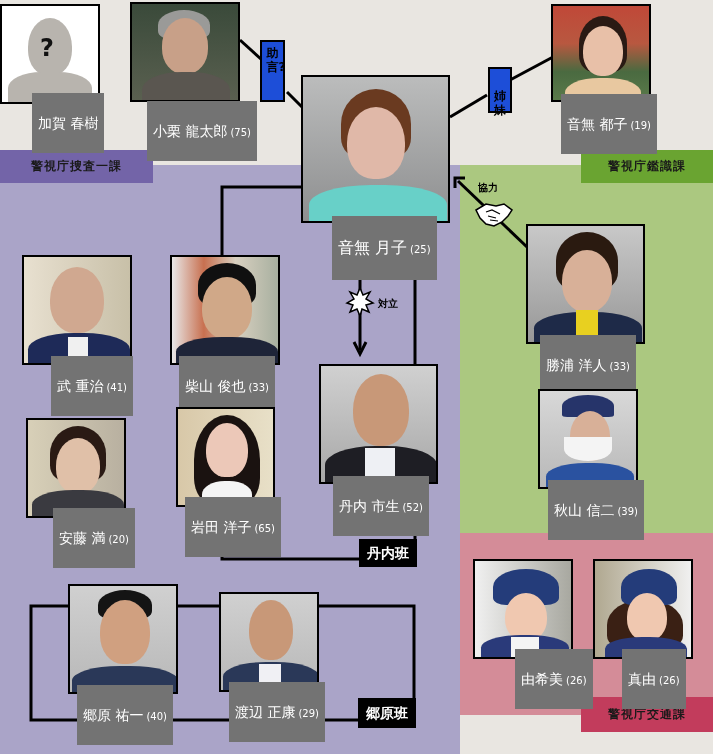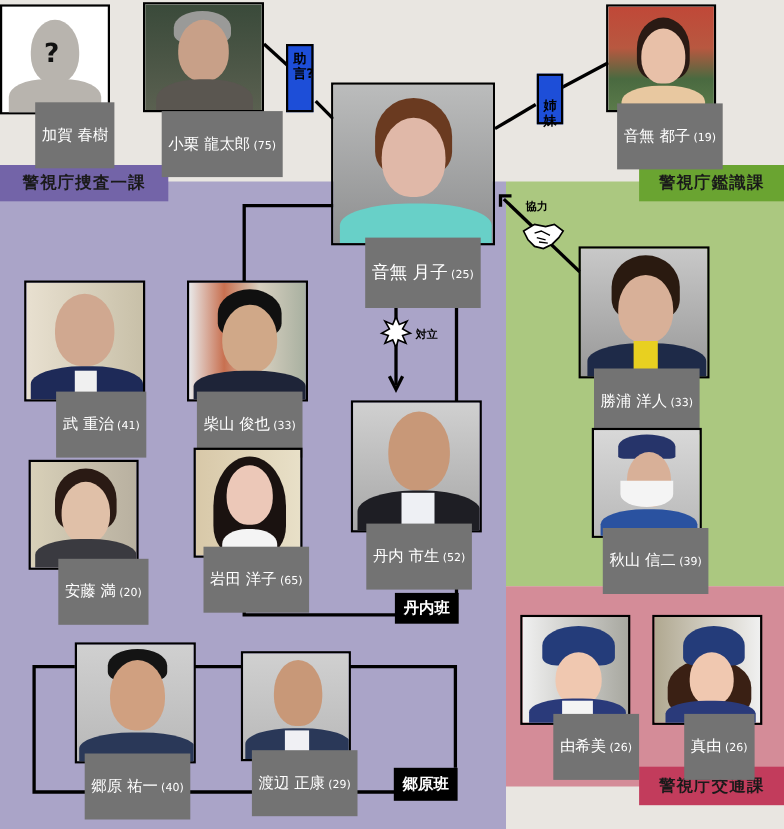--- a/index.html
+++ b/index.html
@@ -1,19 +1,19 @@
 <!DOCTYPE html>
 <html><head>
 <meta charset="utf-8">
 <style>
   html, body { margin: 0; padding: 0; }
   body { width: 713px; height: 754px; position: relative; overflow: hidden; background: #e9e6e1; font-family: "DejaVu Sans", sans-serif; }
   .abs { position: absolute; }
   .region { position: absolute; }
-  .dept-label { position: absolute; color: #1a1a1a; font-weight: bold; font-size: 15px; letter-spacing: 1px; line-height: 30px; text-align: center; font-family: "DejaVu Sans", sans-serif; }
+  .dept-label { position: absolute; color: #1a1a1a; font-weight: bold; font-size: 12px; letter-spacing: 1px; line-height: 30px; text-align: center; font-family: "DejaVu Sans", sans-serif; }
   .photo { position: absolute; border: 2px solid #000; box-sizing: border-box; overflow: hidden; }
   .photo .bg { position: absolute; inset: 0; }
   .photo .head { position: absolute; border-radius: 50% 50% 45% 45%; }
   .photo .body { position: absolute; border-radius: 45% 45% 0 0; }
   .photo .hair { position: absolute; border-radius: 50% 50% 30% 30%; }
   .name-tag { position: absolute; background: #737373; color: #fff; font-size: 14px; line-height: 26px; height: 26px; padding: 17px 6px; white-space: nowrap; font-family: "DejaVu Serif", serif; }
   .name-tag .age { font-size: 10px; margin-left: 3px; font-family: "DejaVu Sans", sans-serif; }
   .rel-box { position: absolute; background: #1d4ed8; border: 2px solid #000; box-sizing: border-box; font-weight: bold; font-size: 12px; color: #000; text-align: center; line-height: 14px; padding-top: 4px; }
   .team-label { position: absolute; background: #000; color: #fff; font-weight: bold; font-size: 14px; line-height: 28px; height: 28px; padding: 0 8px; }
   .rel-text { position: absolute; font-weight: bold; font-size: 10px; color: #000; }
@@ -188,21 +188,21 @@
   <span>丹内 市生</span><span class="age">(52)</span>
 </div>
 
 <div class="photo" style="left:473px;top:559px;width:100px;height:100px;">
   <div class="bg" style="background:linear-gradient(90deg,#f0f0f0,#a8a8a0);"></div>
   <div class="abs" style="left:18px;top:8px;width:66px;height:36px;background:#243c7a;border-radius:50% 50% 20% 20%;"></div>
   <div class="head" style="left:30px;top:32px;width:42px;height:48px;background:#f0c8b0;"></div>
   <div class="body" style="left:6px;top:74px;width:88px;height:28px;background:#2a3a7a;"></div>
   <div class="abs" style="left:36px;top:76px;width:28px;height:24px;background:#f4f4f4;"></div>
 </div>
-<div class="name-tag" style="left:503px;top:649px;">
+<div class="name-tag" style="left:515px;top:649px;">
   <span>由希美</span><span class="age">(26)</span>
 </div>
 
 <div class="photo" style="left:593px;top:559px;width:100px;height:100px;">
   <div class="bg" style="background:linear-gradient(90deg,#b0a890,#f0f0f0);"></div>
   <div class="hair" style="left:12px;top:38px;width:76px;height:52px;background:#3a2014;"></div>
   <div class="abs" style="left:26px;top:8px;width:56px;height:36px;background:#243c7a;border-radius:50% 50% 20% 20%;"></div>
   <div class="head" style="left:32px;top:32px;width:40px;height:48px;background:#f0c8b0;"></div>
   <div class="body" style="left:10px;top:76px;width:82px;height:26px;background:#2a3a7a;"></div>
 </div>

